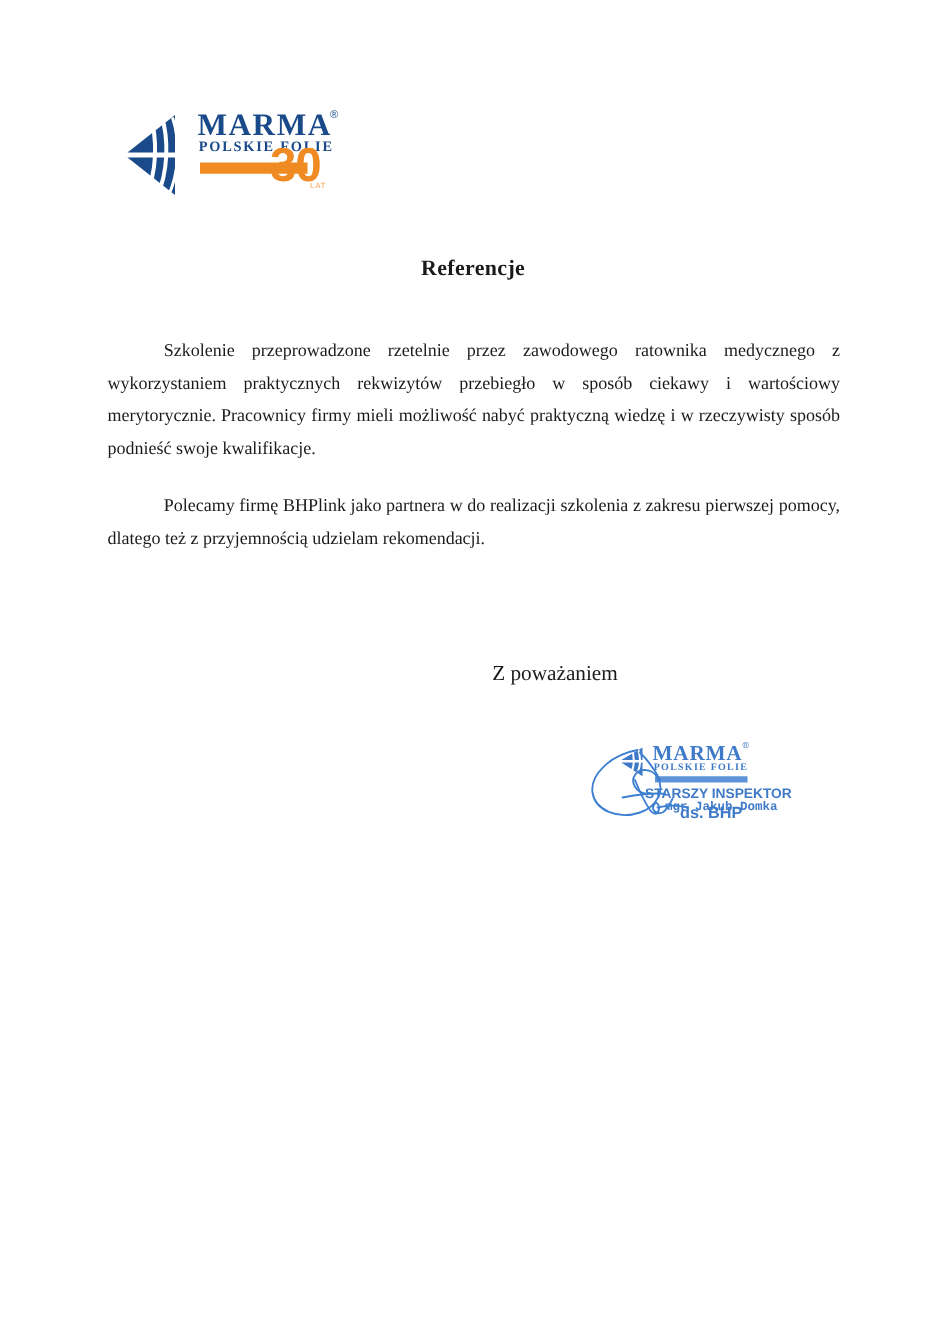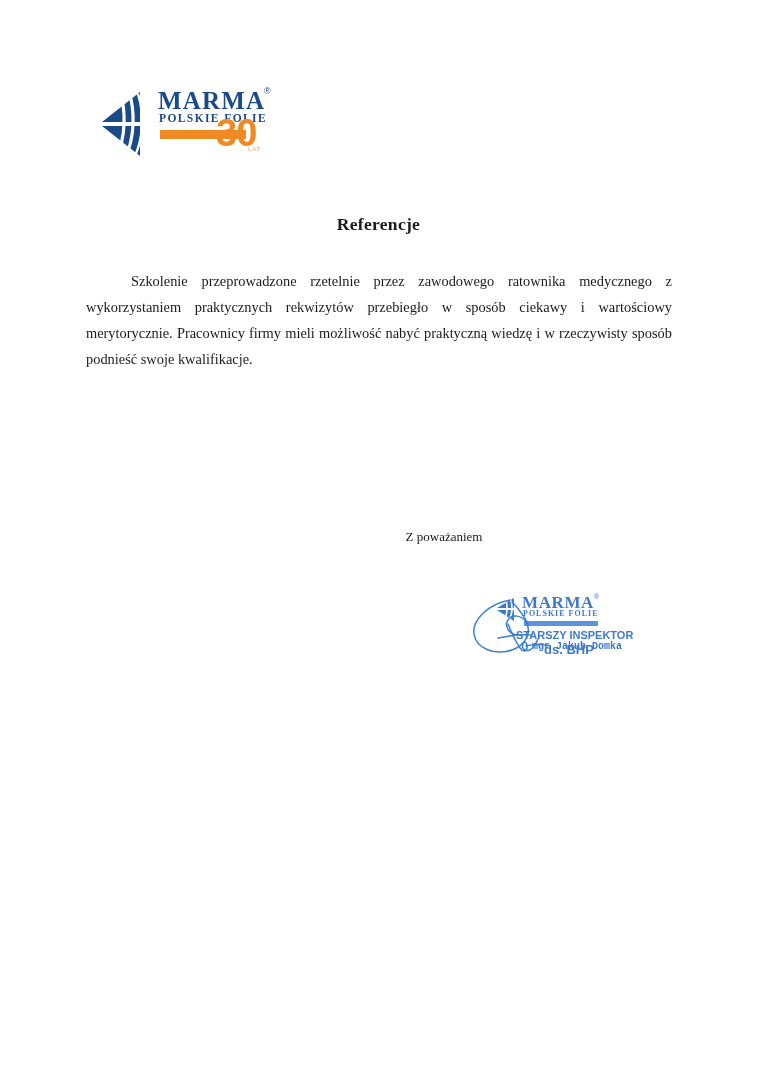--- a/index.html
+++ b/index.html
@@ -97,21 +97,21 @@
     font-weight: bold;
     font-size: 6px;
     color: #f6bd80;
     letter-spacing: 0.5px;
   }
 
   
   #doc-title {
     position: absolute;
     left: 0;
-    top: 214px;
+    top: 204px;
     width: 757px;
     text-align: center;
     font-size: 17.5px;
     font-weight: bold;
     letter-spacing: 0.3px;
   }
 
   
   #body-copy {
     position: absolute;
@@ -129,21 +129,21 @@
   }
   .para:last-child { margin-bottom: 0; }
 
   
   #signoff {
     position: absolute;
     left: 86px;
     top: 529px;
     width: 586px;
     text-align: center;
-    font-size: 13px;
+    font-size: 17px;
   }
   #signoff-text {
     display: inline-block;
     margin-left: 130px;
   }
 
   
   #signature-block {
     position: absolute;
     left: 468px;
@@ -270,20 +270,21 @@
     <div class="wm-30">30</div>
     <div class="wm-lat">LAT</div>
   </div>
 
 </div>
 
 <div id="doc-title">Referencje</div>
 
 <div id="body-copy">
   <p class="para">Szkolenie przeprowadzone rzetelnie przez zawodowego ratownika medycznego z wykorzystaniem praktycznych rekwizytów przebiegło w sposób ciekawy i wartościowy merytorycznie. Pracownicy firmy mieli możliwość nabyć praktyczną wiedzę i w rzeczywisty sposób podnieść swoje kwalifikacje.</p>
+  <p class="para">Polecamy firmę BHPlink jako partnera w do realizacji szkolenia z zakresu pierwszej pomocy, dlatego też z przyjemnością udzielam rekomendacji.</p>
 </div>
 
 <div id="signoff">
   <span id="signoff-text">Z poważaniem</span>
 </div>
 
 <div id="signature-block">
 
   <div id="stamp">
     <div class="st-mark">

